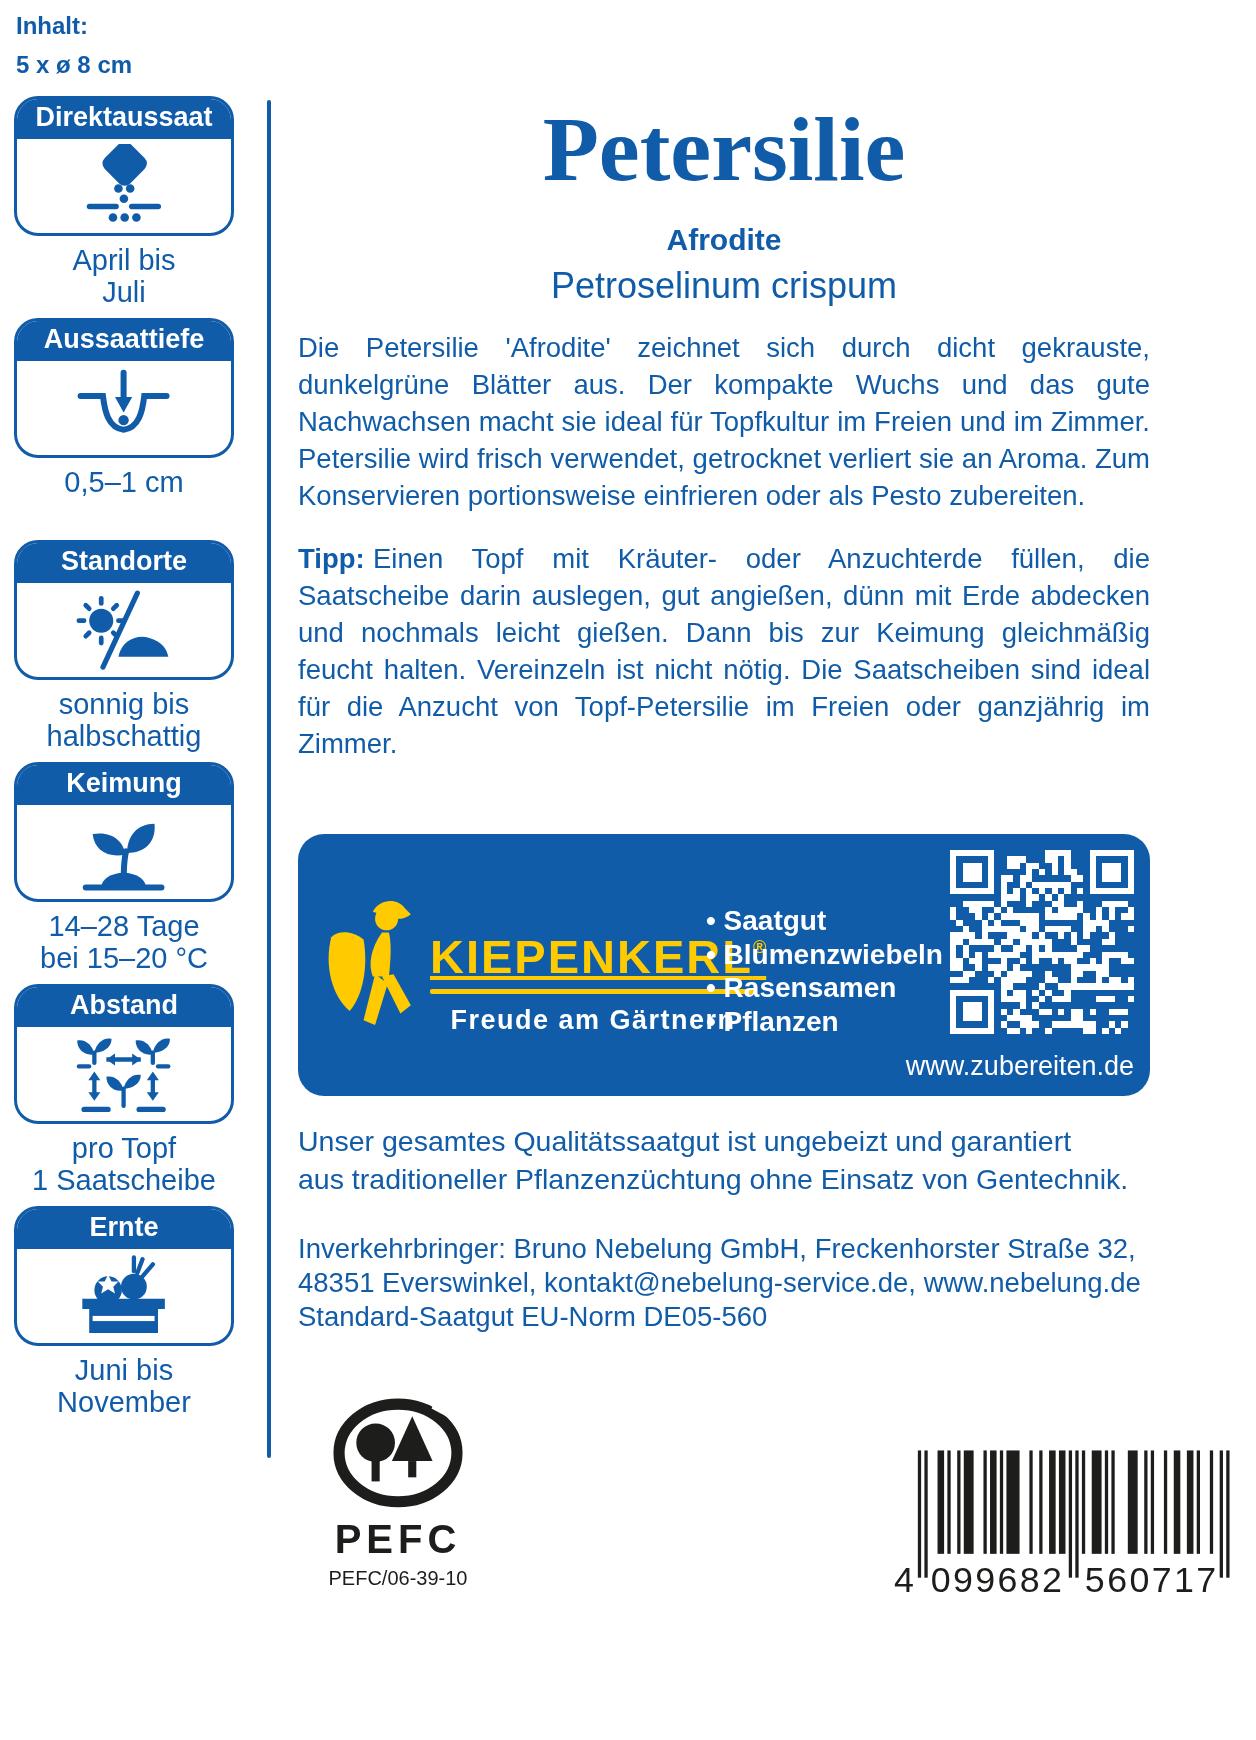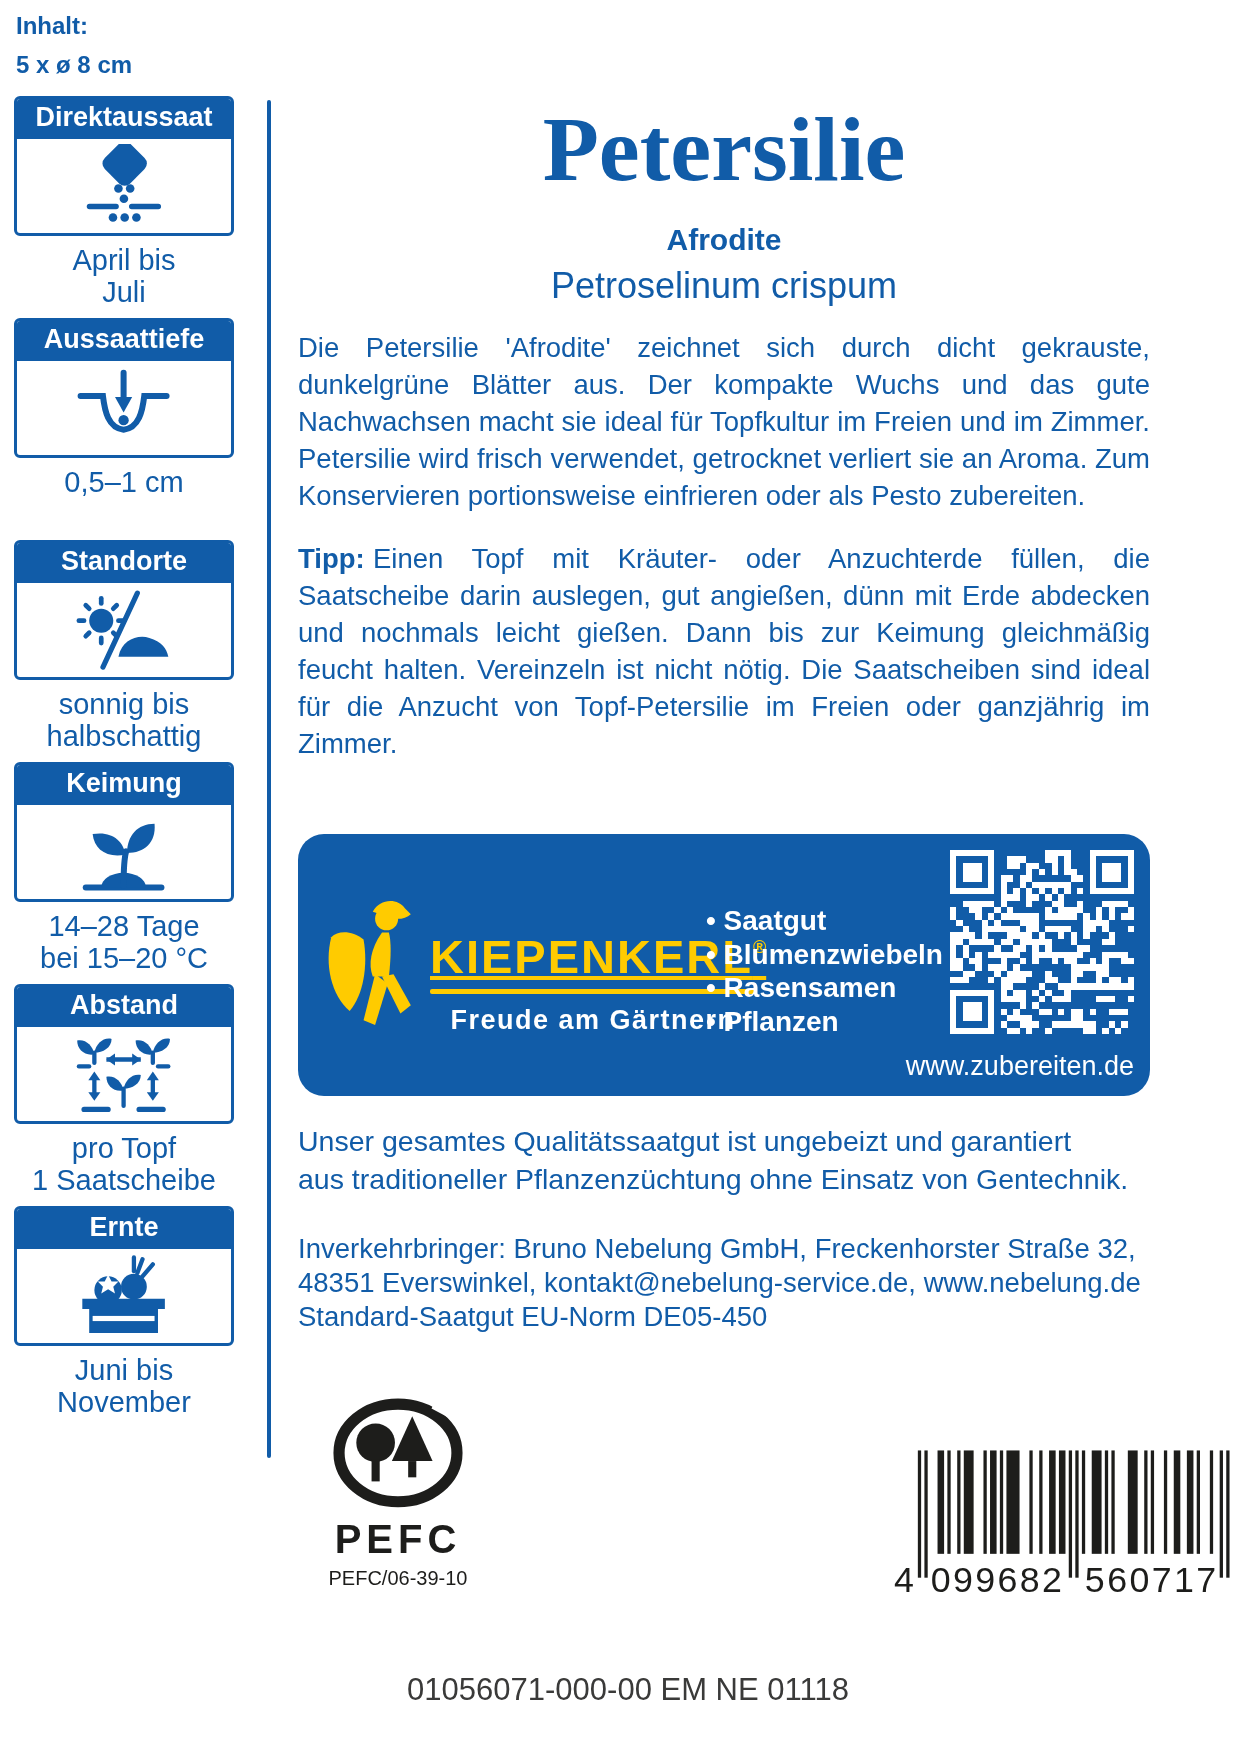--- a/index.html
+++ b/index.html
@@ -12,21 +12,21 @@
   html,body{background:#fff;}
   body{font-family:"Liberation Sans",sans-serif;}
   .page{position:relative;width:1256px;height:1740px;background:#fff;overflow:hidden;color:var(--blue);}
 
   
   .inhalt{position:absolute;left:16px;top:6px;font-size:24px;font-weight:bold;line-height:39px;color:var(--blue);}
 
   
   .sidebar{position:absolute;left:14px;top:96px;width:220px;}
   .info-section{height:210px;margin-bottom:12px;}
-  .info-box{border:3px solid var(--blue);border-radius:6px;background:#fff;overflow:hidden;height:140px;}
+  .info-box{border:3px solid var(--blue);border-radius:24px;background:#fff;overflow:hidden;height:140px;}
   .info-head{background:var(--blue);color:#fff;font-weight:bold;font-size:27px;text-align:center;padding:3px 0 6px;}
   .info-icon{height:96px;display:flex;align-items:center;justify-content:center;}
   .info-icon svg{height:86px;}
   .info-caption{margin-top:8px;text-align:center;font-size:29px;line-height:32px;white-space:pre-line;color:var(--blue);}
 
   .divider{position:absolute;left:267px;top:100px;width:4px;height:1358px;background:var(--blue);border-radius:2px;}
 
   
   .main{position:absolute;left:298px;top:95px;width:852px;}
   h1.title{font-family:"Liberation Serif",serif;font-weight:bold;font-size:92px;line-height:108px;text-align:center;color:var(--blue);}
@@ -655,21 +655,21 @@
           <rect x="24" y="28" width="1" height="1"></rect>
           <rect x="26" y="28" width="1" height="1"></rect>
         </svg>
       <div class="website">www.zubereiten.de</div>
     </div>
 
     <p class="quality">Unser gesamtes Qualitätssaatgut ist ungebeizt und garantiert
 aus traditioneller Pflanzenzüchtung ohne Einsatz von Gentechnik.</p>
     <p class="distributor">Inverkehrbringer: Bruno Nebelung GmbH, Freckenhorster Straße 32,
 48351 Everswinkel, kontakt@nebelung-service.de, www.nebelung.de
-Standard-Saatgut EU-Norm DE05-450</p>
+Standard-Saatgut EU-Norm DE05-560</p>
   </div>
 
   <div class="pefc">
     <svg viewBox="0 0 140 120">
       <ellipse cx="70" cy="56" rx="58" ry="48" fill="none" stroke="var(--ink)" stroke-width="11"></ellipse>
       <rect x="106" y="0" width="36" height="22" fill="#fff" transform="rotate(28 124 11)"></rect>
       <rect x="-2" y="96" width="36" height="22" fill="#fff" transform="rotate(28 16 107)"></rect>
       <circle cx="48" cy="46" r="19" fill="var(--ink)"></circle>
       <rect x="44" y="62" width="8" height="22" fill="var(--ink)"></rect>
       <polygon points="84,20 104,64 64,64" fill="var(--ink)"></polygon>
@@ -710,15 +710,14 @@
         <rect x="306.50" y="0" width="3.30" height="104" fill="#1D1D1B"></rect>
         <rect x="319.70" y="0" width="3.30" height="104" fill="#1D1D1B"></rect>
         <rect x="329.60" y="0" width="3.30" height="128" fill="#1D1D1B"></rect>
         <rect x="336.20" y="0" width="3.30" height="128" fill="#1D1D1B"></rect>
         <text x="2" y="142" font-family="Liberation Sans,sans-serif" font-size="36" fill="#1D1D1B">4</text>
         <text x="39" y="142" textLength="132" lengthAdjust="spacing" font-family="Liberation Sans,sans-serif" font-size="36" fill="#1D1D1B">099682</text>
         <text x="194" y="142" textLength="132" lengthAdjust="spacing" font-family="Liberation Sans,sans-serif" font-size="36" fill="#1D1D1B">560717</text>
       </svg>
   </div>
 
-  <div class="footer-code">01056071-000-00 EM NE 01118</div>
 
 </div>
 
 </body></html>

